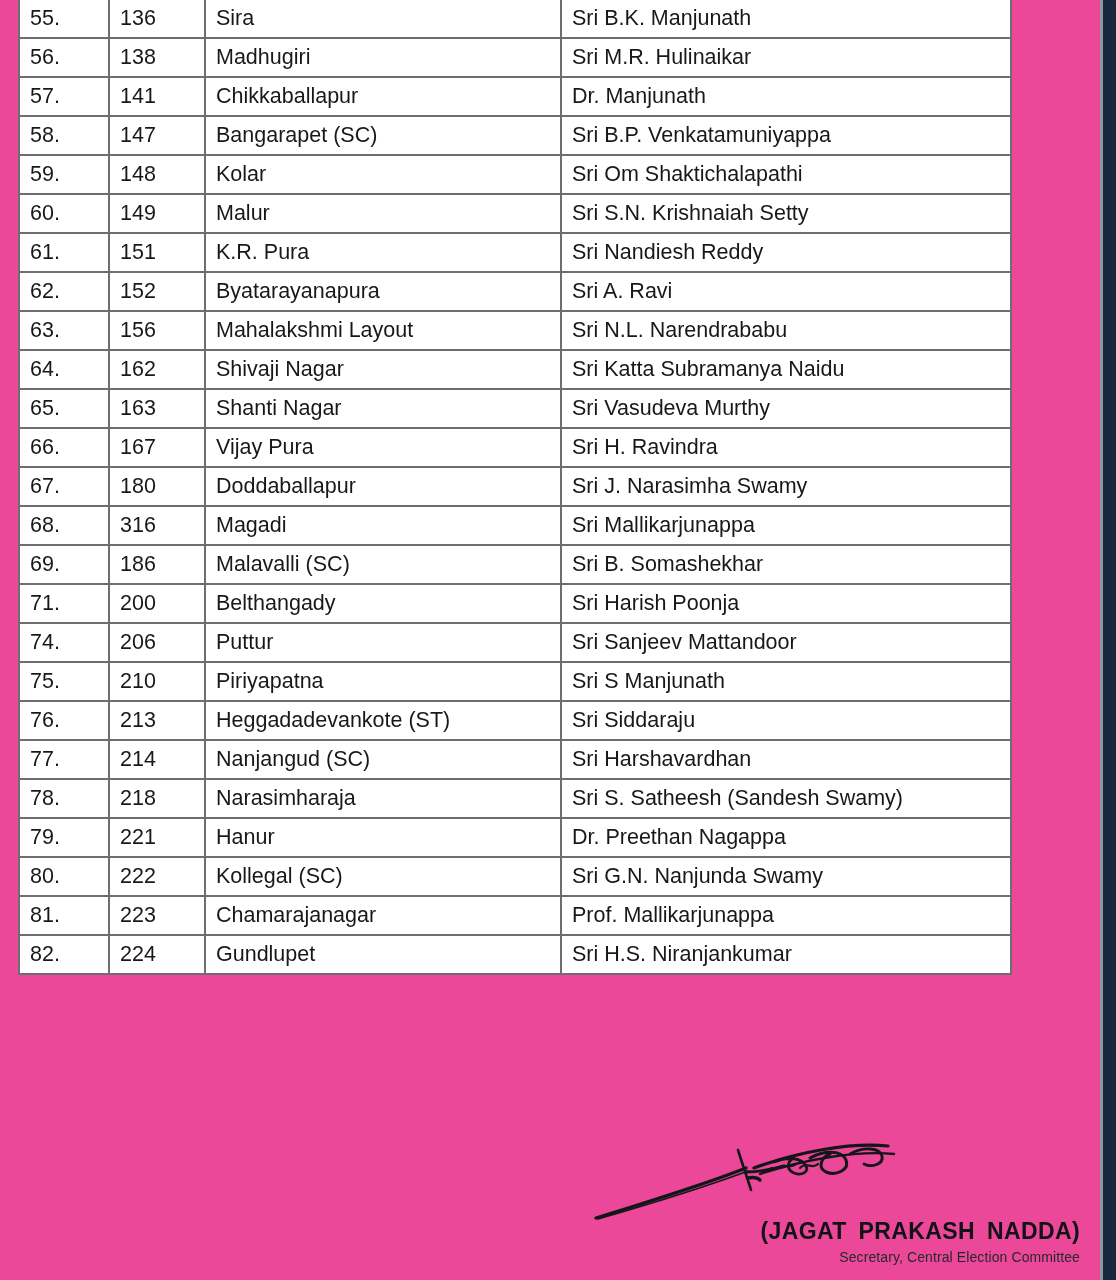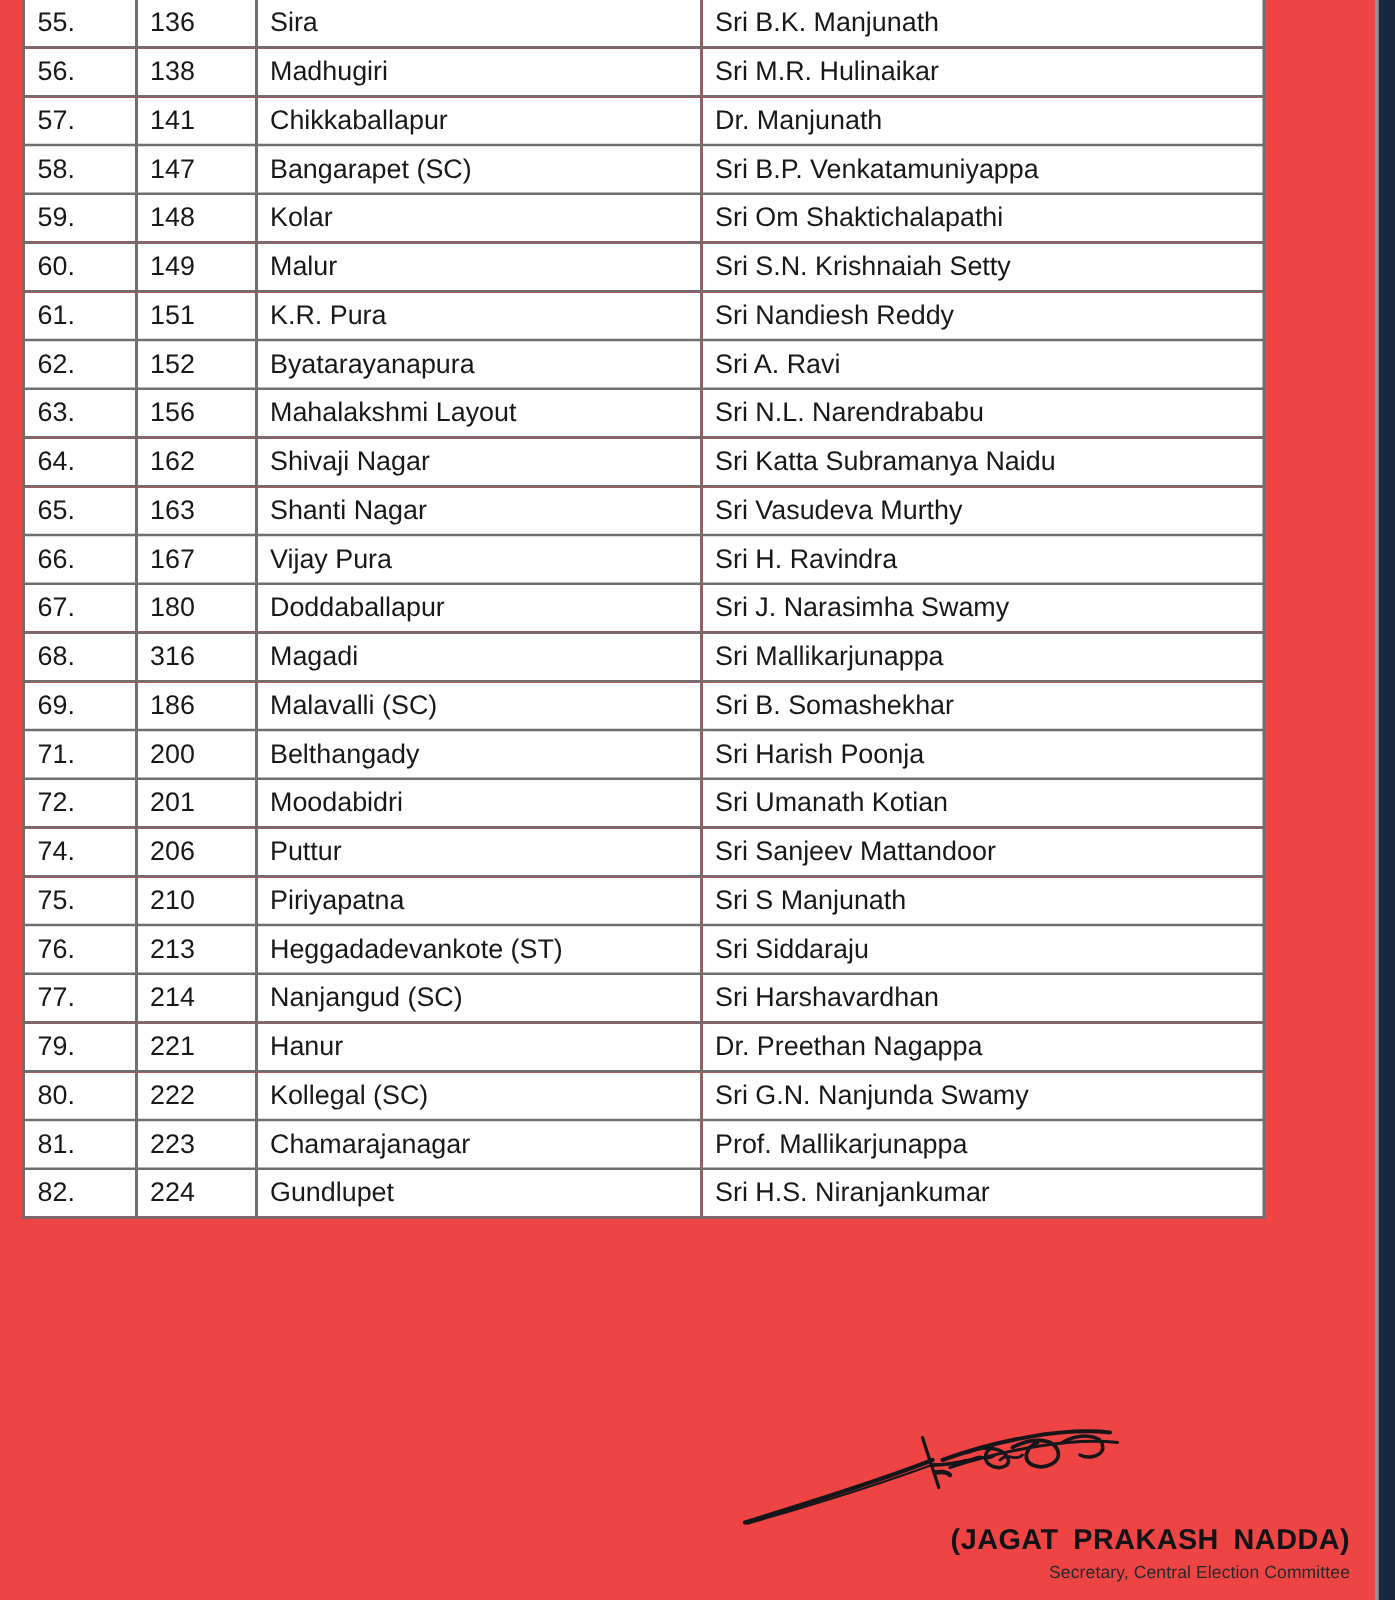--- a/index.html
+++ b/index.html
@@ -33,21 +33,21 @@
     height: 1280px;
     background: #8d949e;
   }
 
   .page {
     position: absolute;
     top: 0;
     left: 0;
     width: 1103px;
     height: 1280px;
-    background: #ef4444;
+    background: #ec4899;
   }
 
   
   .candidate-table {
     position: absolute;
     left: 18px;
     top: -2px;
     width: 944px;
     border-collapse: collapse;
     table-layout: fixed;
@@ -198,26 +198,20 @@
           <td class="col-const">Malavalli (SC)</td>
           <td class="col-name">Sri B. Somashekhar</td>
         </tr>
         <tr>
           <td class="col-sl">71.</td>
           <td class="col-ac">200</td>
           <td class="col-const">Belthangady</td>
           <td class="col-name">Sri Harish Poonja</td>
         </tr>
         <tr>
-          <td class="col-sl">72.</td>
-          <td class="col-ac">201</td>
-          <td class="col-const">Moodabidri</td>
-          <td class="col-name">Sri Umanath Kotian</td>
-        </tr>
-        <tr>
           <td class="col-sl">74.</td>
           <td class="col-ac">206</td>
           <td class="col-const">Puttur</td>
           <td class="col-name">Sri Sanjeev Mattandoor</td>
         </tr>
         <tr>
           <td class="col-sl">75.</td>
           <td class="col-ac">210</td>
           <td class="col-const">Piriyapatna</td>
           <td class="col-name">Sri S Manjunath</td>
@@ -226,20 +220,26 @@
           <td class="col-sl">76.</td>
           <td class="col-ac">213</td>
           <td class="col-const">Heggadadevankote (ST)</td>
           <td class="col-name">Sri Siddaraju</td>
         </tr>
         <tr>
           <td class="col-sl">77.</td>
           <td class="col-ac">214</td>
           <td class="col-const">Nanjangud (SC)</td>
           <td class="col-name">Sri Harshavardhan</td>
+        </tr>
+        <tr>
+          <td class="col-sl">78.</td>
+          <td class="col-ac">218</td>
+          <td class="col-const">Narasimharaja</td>
+          <td class="col-name">Sri S. Satheesh (Sandesh Swamy)</td>
         </tr>
         <tr>
           <td class="col-sl">79.</td>
           <td class="col-ac">221</td>
           <td class="col-const">Hanur</td>
           <td class="col-name">Dr. Preethan Nagappa</td>
         </tr>
         <tr>
           <td class="col-sl">80.</td>
           <td class="col-ac">222</td>

